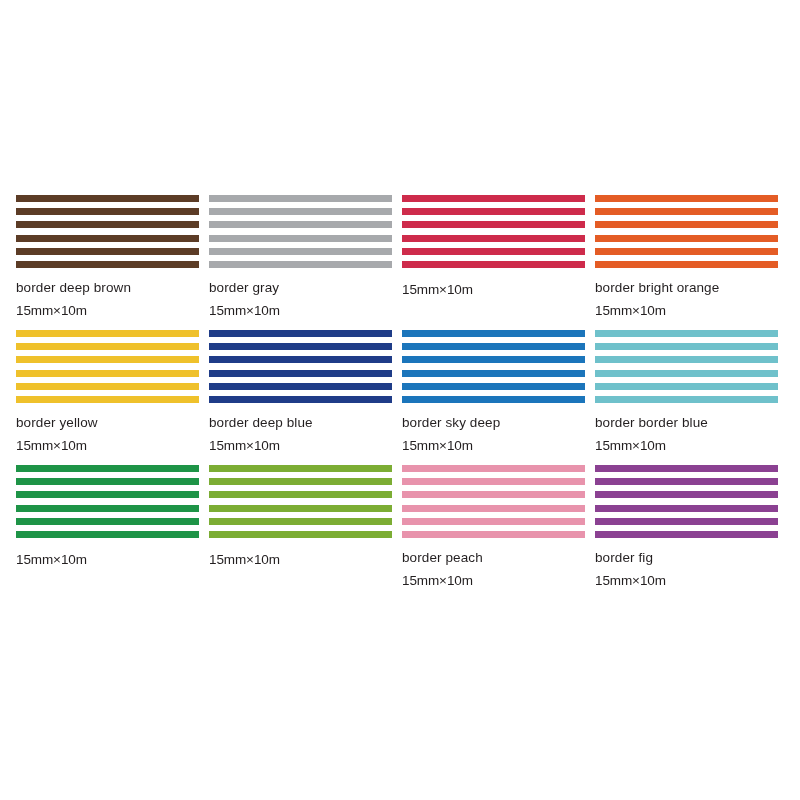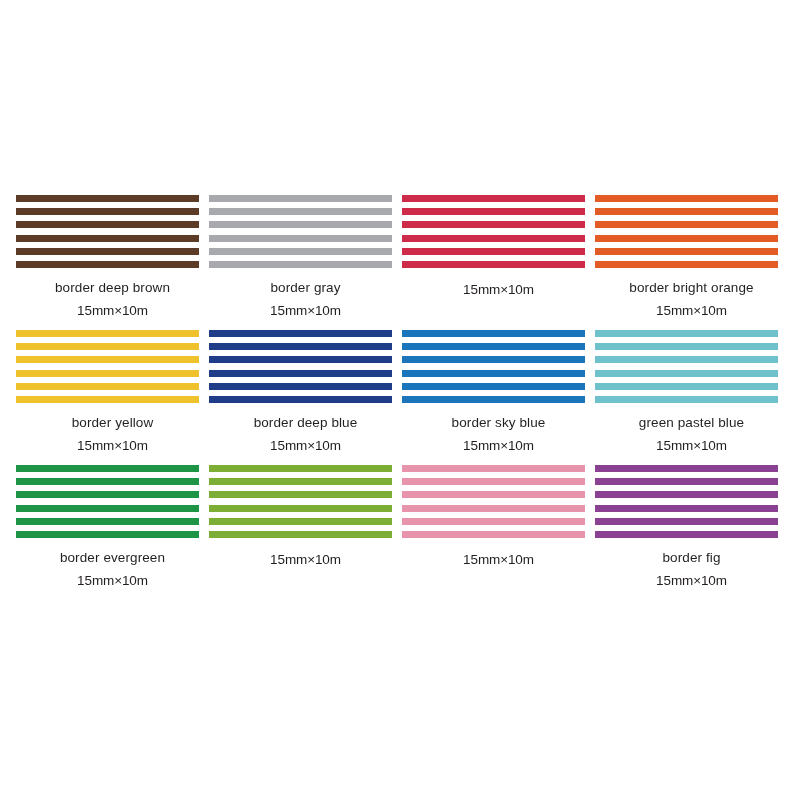--- a/index.html
+++ b/index.html
@@ -15,21 +15,20 @@
     -webkit-font-smoothing: antialiased;
     overflow: hidden;
   }
 
   #catalog {
     position: absolute;
     left: 0;
     top: 0;
     width: 800px;
     height: 800px;
-    text-align: center;
   }
 
   .grid {
     position: absolute;
     left: 16px;
     top: 195px;
     width: 772px;
     display: grid;
     grid-template-columns: repeat(4, 193px);
     grid-template-rows: repeat(3, 135px);
@@ -155,45 +154,44 @@
       </div>
       <div class="swatch-cell">
         <div class="tape-sample">
           <div class="stripe" style="top: 0px; background: rgb(27, 117, 187);"></div>
           <div class="stripe" style="top: 13.2px; background: rgb(27, 117, 187);"></div>
           <div class="stripe" style="top: 26.4px; background: rgb(27, 117, 187);"></div>
           <div class="stripe" style="top: 39.6px; background: rgb(27, 117, 187);"></div>
           <div class="stripe" style="top: 52.8px; background: rgb(27, 117, 187);"></div>
           <div class="stripe" style="top: 66px; background: rgb(27, 117, 187);"></div>
         </div>
-        <div class="caption">border sky blue</div>
+        <div class="caption">border sky deep</div>
         <div class="spec">15mm×10m</div>
       </div>
       <div class="swatch-cell">
         <div class="tape-sample">
           <div class="stripe" style="top: 0px; background: rgb(111, 193, 203);"></div>
           <div class="stripe" style="top: 13.2px; background: rgb(111, 193, 203);"></div>
           <div class="stripe" style="top: 26.4px; background: rgb(111, 193, 203);"></div>
           <div class="stripe" style="top: 39.6px; background: rgb(111, 193, 203);"></div>
           <div class="stripe" style="top: 52.8px; background: rgb(111, 193, 203);"></div>
           <div class="stripe" style="top: 66px; background: rgb(111, 193, 203);"></div>
         </div>
-        <div class="caption">green pastel blue</div>
+        <div class="caption">border border blue</div>
         <div class="spec">15mm×10m</div>
       </div>
       <div class="swatch-cell">
         <div class="tape-sample">
           <div class="stripe" style="top: 0px; background: rgb(30, 148, 71);"></div>
           <div class="stripe" style="top: 13.2px; background: rgb(30, 148, 71);"></div>
           <div class="stripe" style="top: 26.4px; background: rgb(30, 148, 71);"></div>
           <div class="stripe" style="top: 39.6px; background: rgb(30, 148, 71);"></div>
           <div class="stripe" style="top: 52.8px; background: rgb(30, 148, 71);"></div>
           <div class="stripe" style="top: 66px; background: rgb(30, 148, 71);"></div>
         </div>
-        <div class="caption">border evergreen</div>
         <div class="spec">15mm×10m</div>
       </div>
       <div class="swatch-cell">
         <div class="tape-sample">
           <div class="stripe" style="top: 0px; background: rgb(124, 173, 52);"></div>
           <div class="stripe" style="top: 13.2px; background: rgb(124, 173, 52);"></div>
           <div class="stripe" style="top: 26.4px; background: rgb(124, 173, 52);"></div>
           <div class="stripe" style="top: 39.6px; background: rgb(124, 173, 52);"></div>
           <div class="stripe" style="top: 52.8px; background: rgb(124, 173, 52);"></div>
           <div class="stripe" style="top: 66px; background: rgb(124, 173, 52);"></div>
@@ -202,20 +200,21 @@
       </div>
       <div class="swatch-cell">
         <div class="tape-sample">
           <div class="stripe" style="top: 0px; background: rgb(232, 147, 172);"></div>
           <div class="stripe" style="top: 13.2px; background: rgb(232, 147, 172);"></div>
           <div class="stripe" style="top: 26.4px; background: rgb(232, 147, 172);"></div>
           <div class="stripe" style="top: 39.6px; background: rgb(232, 147, 172);"></div>
           <div class="stripe" style="top: 52.8px; background: rgb(232, 147, 172);"></div>
           <div class="stripe" style="top: 66px; background: rgb(232, 147, 172);"></div>
         </div>
+        <div class="caption">border peach</div>
         <div class="spec">15mm×10m</div>
       </div>
       <div class="swatch-cell">
         <div class="tape-sample">
           <div class="stripe" style="top: 0px; background: rgb(139, 65, 146);"></div>
           <div class="stripe" style="top: 13.2px; background: rgb(139, 65, 146);"></div>
           <div class="stripe" style="top: 26.4px; background: rgb(139, 65, 146);"></div>
           <div class="stripe" style="top: 39.6px; background: rgb(139, 65, 146);"></div>
           <div class="stripe" style="top: 52.8px; background: rgb(139, 65, 146);"></div>
           <div class="stripe" style="top: 66px; background: rgb(139, 65, 146);"></div>

